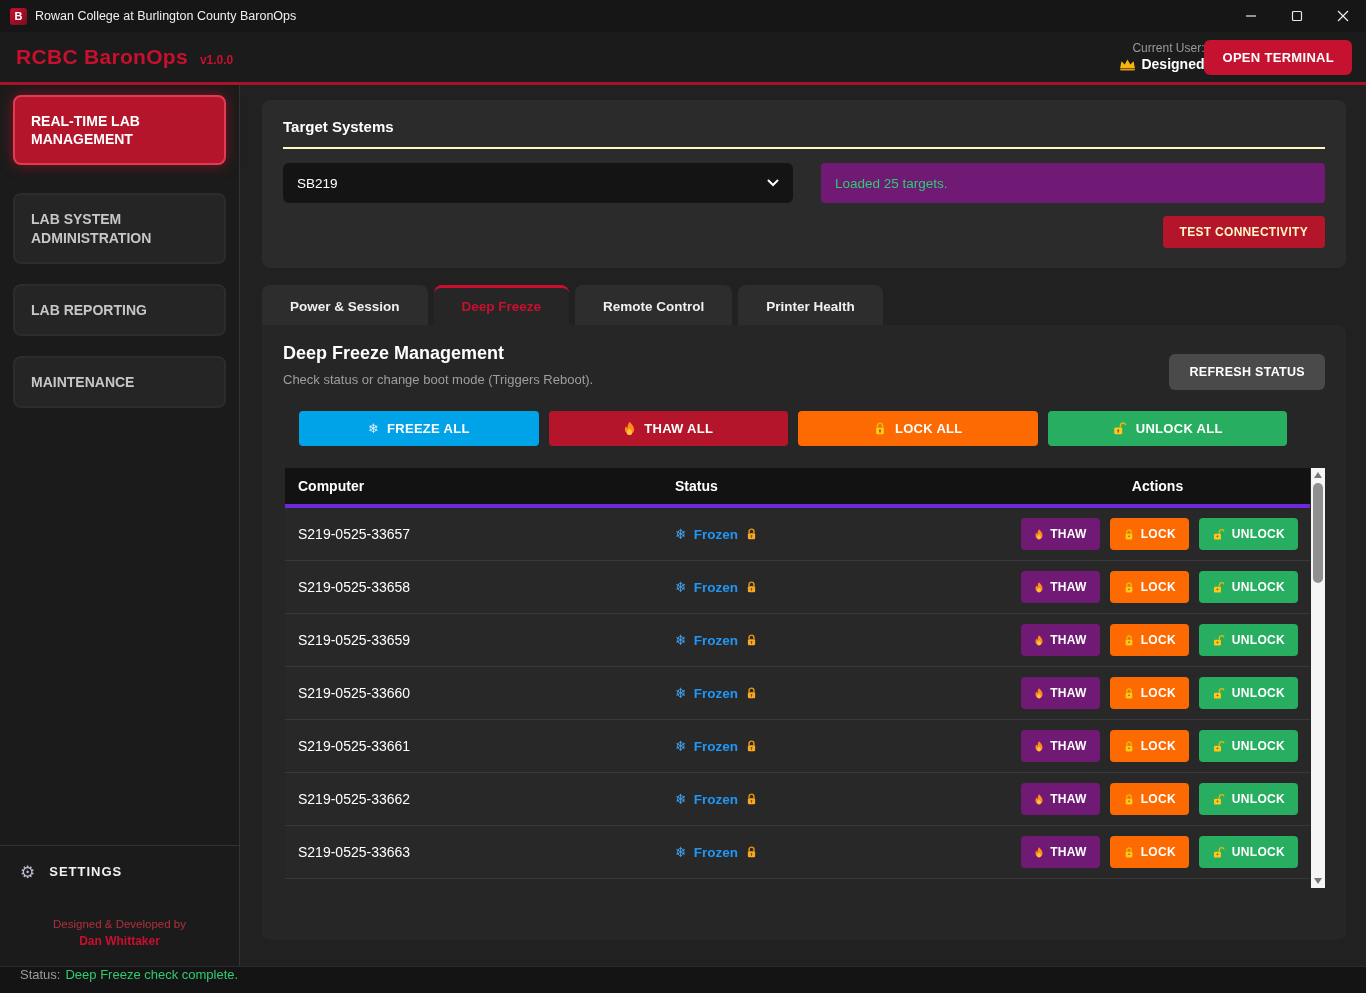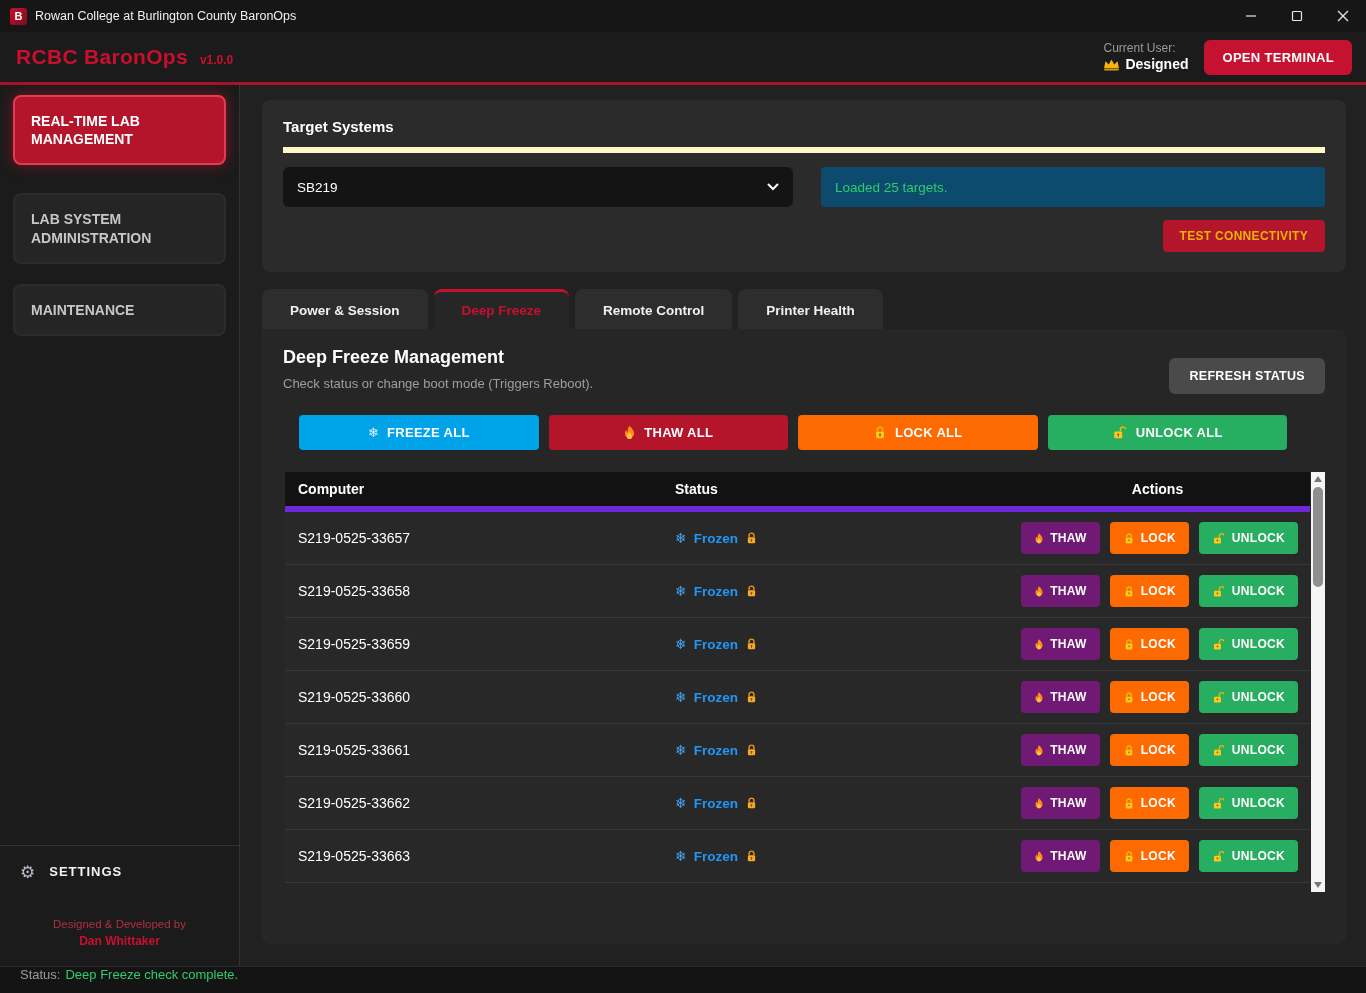--- a/index.html
+++ b/index.html
@@ -24,21 +24,21 @@
   .win-btn { width:46px; height:32px; display:flex; align-items:center; justify-content:center; }
   .win-btn svg { stroke:#e8e8e8; stroke-width:1.2; fill:none; }
   
   .header {
     height:53px; background:#1b1b1b; border-bottom:3px solid #a8122a;
     display:flex; align-items:center; padding:0 14px 0 16px; flex:0 0 auto;
   }
   .brand { color:#c8102e; font-size:21px; font-weight:bold; letter-spacing:.3px; }
   .version { color:#c8102e; font-size:12px; font-weight:bold; margin-left:12px; margin-top:6px; }
   .header-spacer { flex:1; }
-  .user-block { text-align:left; margin-right:16px; line-height:1.25; }
+  .user-block { text-align:right; line-height:1.25; }
   .user-label { color:#9a9a9a; font-size:12px; }
   .user-name { color:#ffffff; font-size:14px; font-weight:bold; display:flex; align-items:center; justify-content:flex-end; gap:5px; }
   .open-terminal {
     background:#c41230; color:#fff; border:none; border-radius:6px;
     font-family:inherit; font-size:13px; font-weight:bold; letter-spacing:.3px;
     padding:10px 18px; cursor:pointer;
   }
   
   .middle { flex:1; display:flex; min-height:0; }
   .sidebar {
@@ -59,35 +59,35 @@
   .gear { font-size:17px; color:#b9b9cf; font-family:"DejaVu Sans",sans-serif; }
   .settings-label { font-size:13px; font-weight:bold; letter-spacing:1px; color:#f2f2f2; }
   .credits { text-align:center; padding:26px 10px 16px 10px; line-height:1.45; }
   .credit1 { color:#b03040; font-size:11.5px; }
   .credit2 { color:#c8102e; font-size:12px; font-weight:bold; }
   
   .content { flex:1; padding:15px 20px 0 22px; min-width:0; }
   .card {
     background:#2b2b2b; border-radius:8px; padding:18px 21px 20px 21px; margin-bottom:17px;
   }
-  .card-title { font-size:15px; font-weight:bold; color:#fff; padding-bottom:12px; border-bottom:6px solid #fef9c3; margin-bottom:14px; }
+  .card-title { font-size:15px; font-weight:bold; color:#fff; padding-bottom:12px; border-bottom:2px solid #fef9c3; margin-bottom:14px; }
   .target-row { display:flex; gap:28px; }
   .select {
     width:510px; height:40px; background:#141414; border-radius:6px;
     display:flex; align-items:center; padding:0 14px; cursor:pointer;
   }
   .select-value { font-size:13.5px; color:#fff; flex:1; }
   .loaded-box {
-    flex:1; height:40px; background:#0c4a6e; border-radius:4px;
+    flex:1; height:40px; background:#701a75; border-radius:4px;
     display:flex; align-items:center; padding:0 14px;
     color:#2ecc71; font-size:13.5px;
   }
   .test-row { display:flex; justify-content:flex-end; margin-top:13px; }
   .test-btn {
-    background:#b5152b; color:#eab308; border:none; border-radius:4px;
+    background:#b5152b; color:#fef9c3; border:none; border-radius:4px;
     font-family:inherit; font-size:12px; font-weight:bold; letter-spacing:.3px;
     padding:9px 17px; cursor:pointer;
   }
   
   .tabs { display:flex; height:40px; }
   .tab {
     background:#2d2d2d; border-radius:8px 8px 0 0; margin-right:6px;
     padding:0 28px; display:flex; align-items:center;
     font-size:13.5px; font-weight:bold; color:#f0f0f0; cursor:pointer;
     border-top:3px solid transparent;
@@ -114,21 +114,21 @@
   }
   .bulk-freeze { background:#00a3e8; }
   .bulk-thaw { background:#b5152b; }
   .bulk-lock { background:#fd6a02; }
   .bulk-unlock { background:#27ae60; }
   
   .table-wrap { display:flex; margin-left:2px; }
   .table { flex:1; min-width:0; }
   .thead {
     display:grid; grid-template-columns:390px 330px 1fr; align-items:center;
-    background:#121212; height:40px; border-bottom:6px solid #6d28d9;
+    background:#121212; height:40px; border-bottom:4px solid #6d28d9;
     font-size:14px; font-weight:bold; color:#fff;
   }
   .th-computer { padding-left:13px; }
   .th-actions { text-align:center; }
   .tbody { height:378px; overflow:hidden; }
   .trow {
     display:grid; grid-template-columns:390px 330px 1fr; align-items:center;
     height:53px; border-bottom:1px solid #383838; background:#282828;
   }
   .td-computer { padding-left:13px; font-size:14px; color:#fff; }
@@ -202,20 +202,21 @@
     </div>
   </div>
   <button class="open-terminal">OPEN TERMINAL</button>
 </div>
 
 <div class="middle">
 
   <div class="sidebar">
     <div class="nav-item active">REAL-TIME LAB MANAGEMENT</div>
     <div class="nav-item">LAB SYSTEM ADMINISTRATION</div>
+    <div class="nav-item">LAB REPORTING</div>
     <div class="nav-item">MAINTENANCE</div>
     <div class="sidebar-spacer"></div>
     <div class="settings-block">
       <span class="gear icon">⚙</span>
       <span class="settings-label">SETTINGS</span>
     </div>
     <div class="credits">
       <div class="credit1">Designed &amp; Developed by</div>
       <div class="credit2">Dan Whittaker</div>
     </div>

